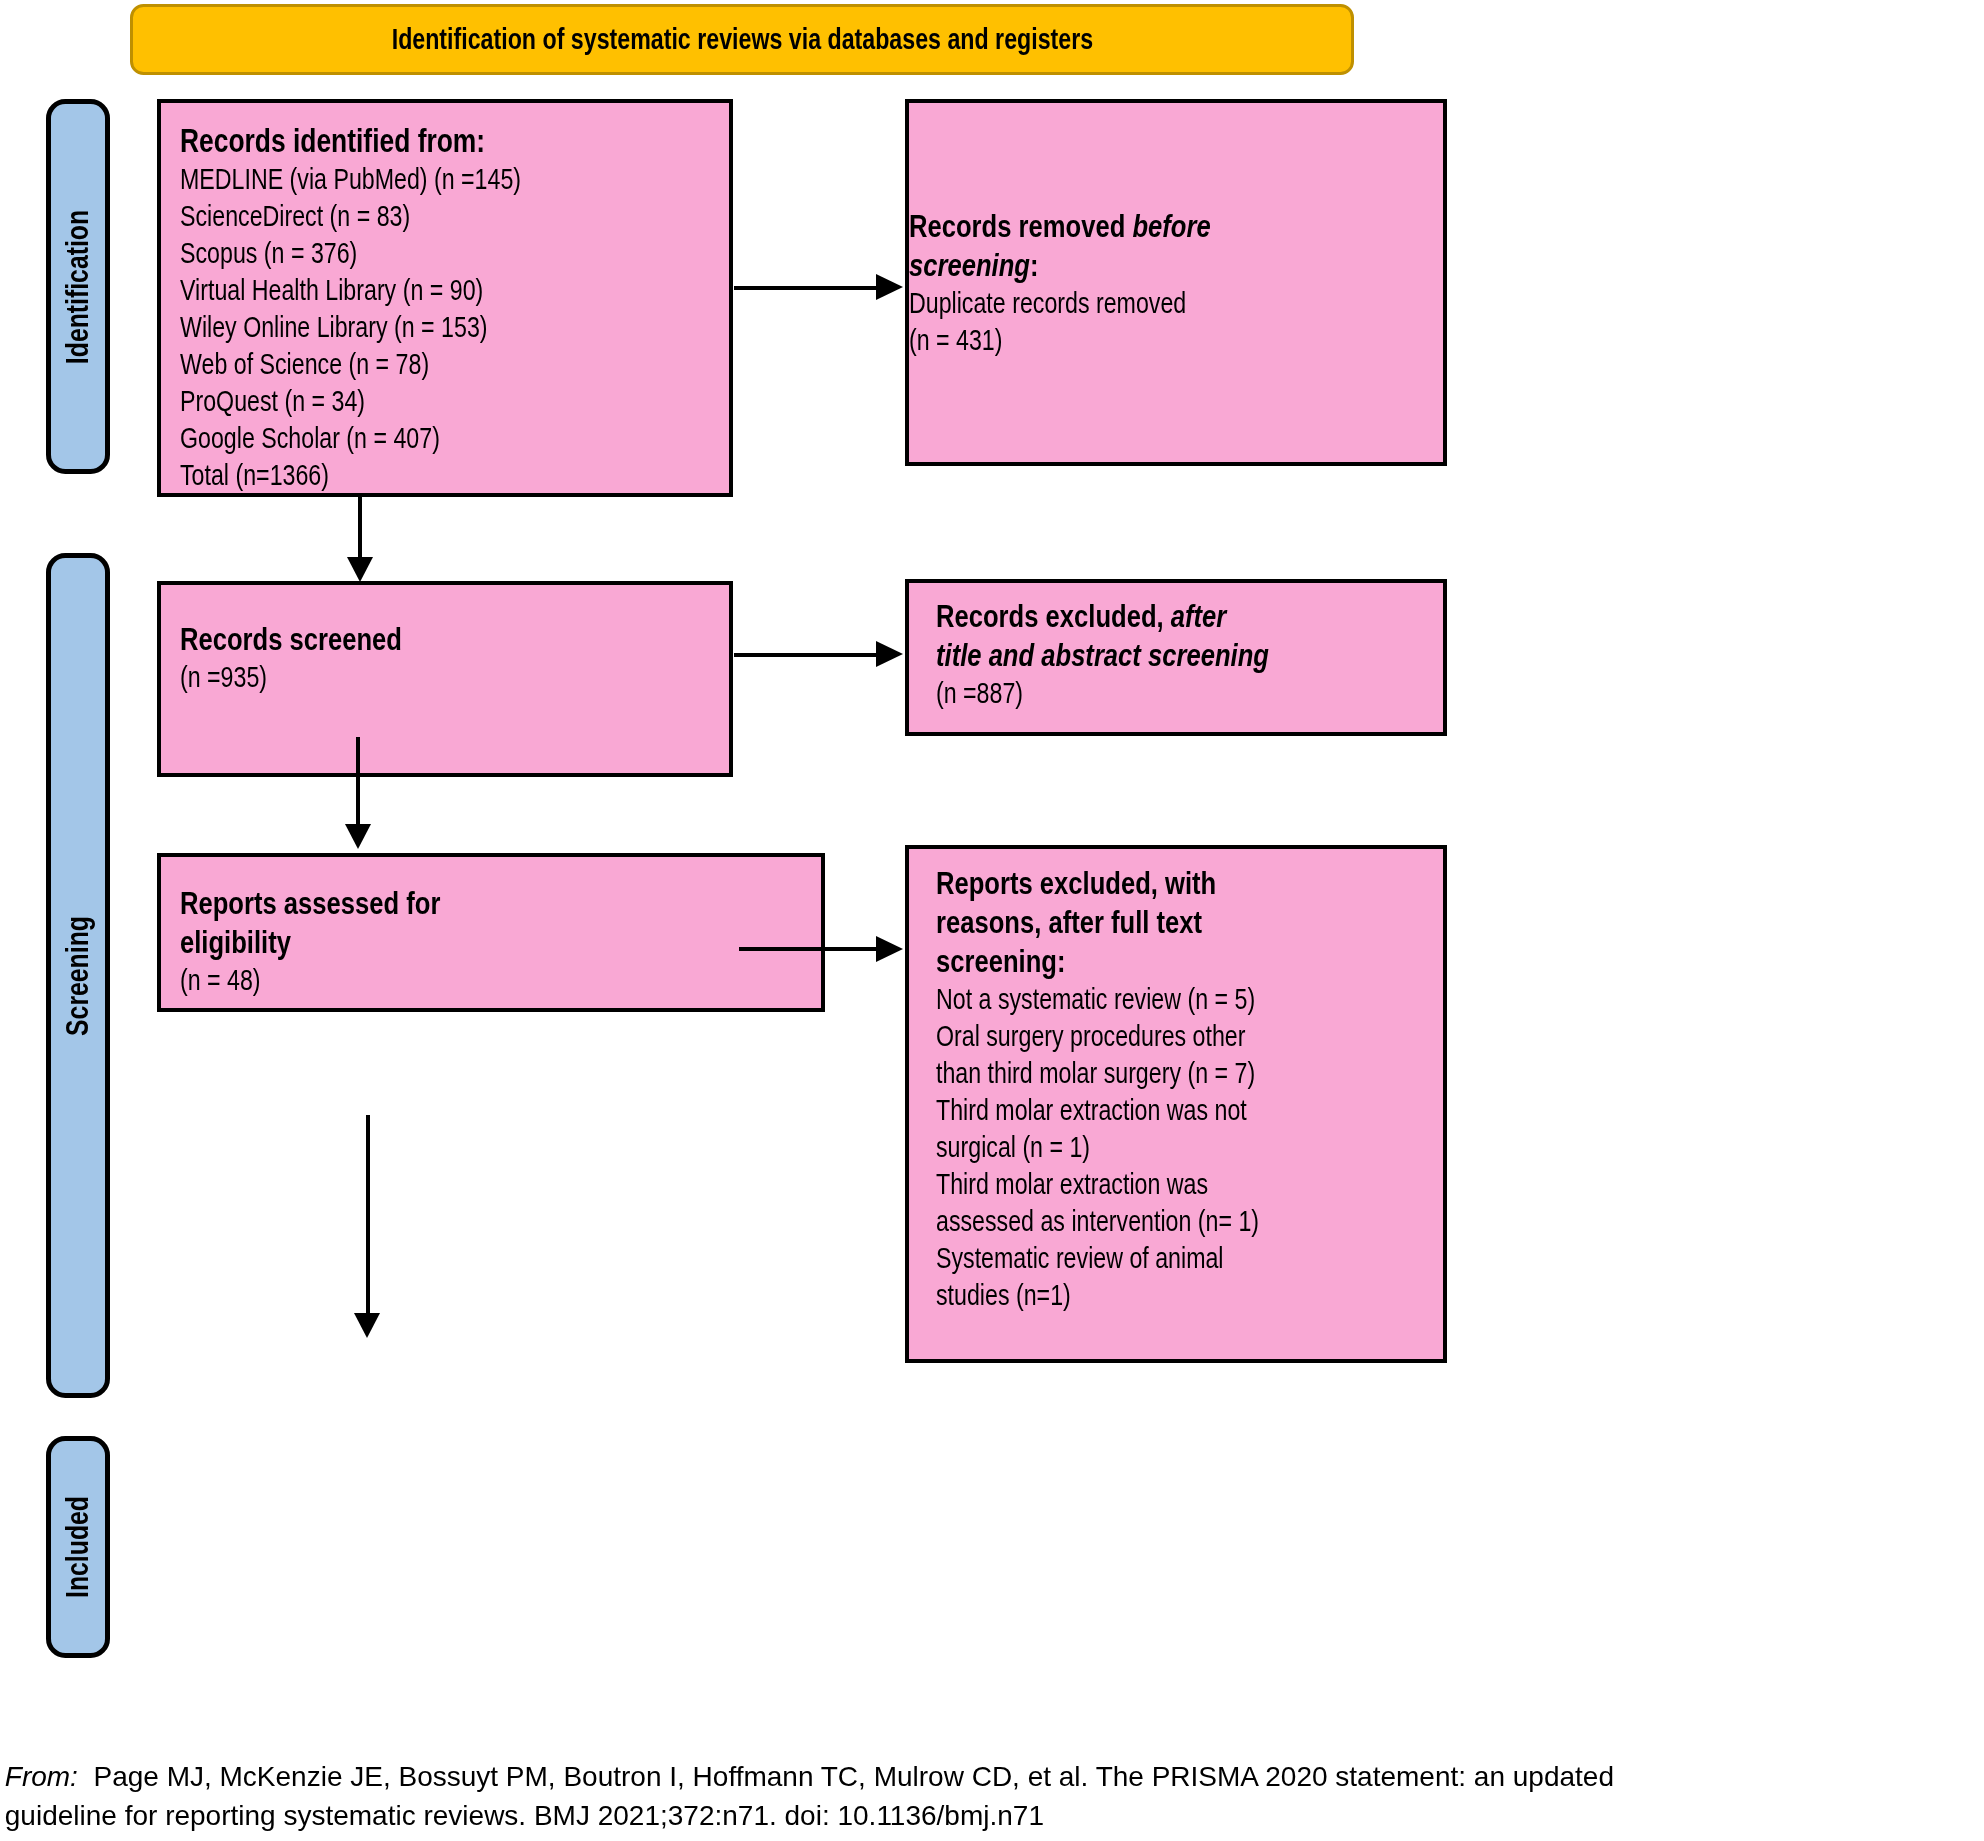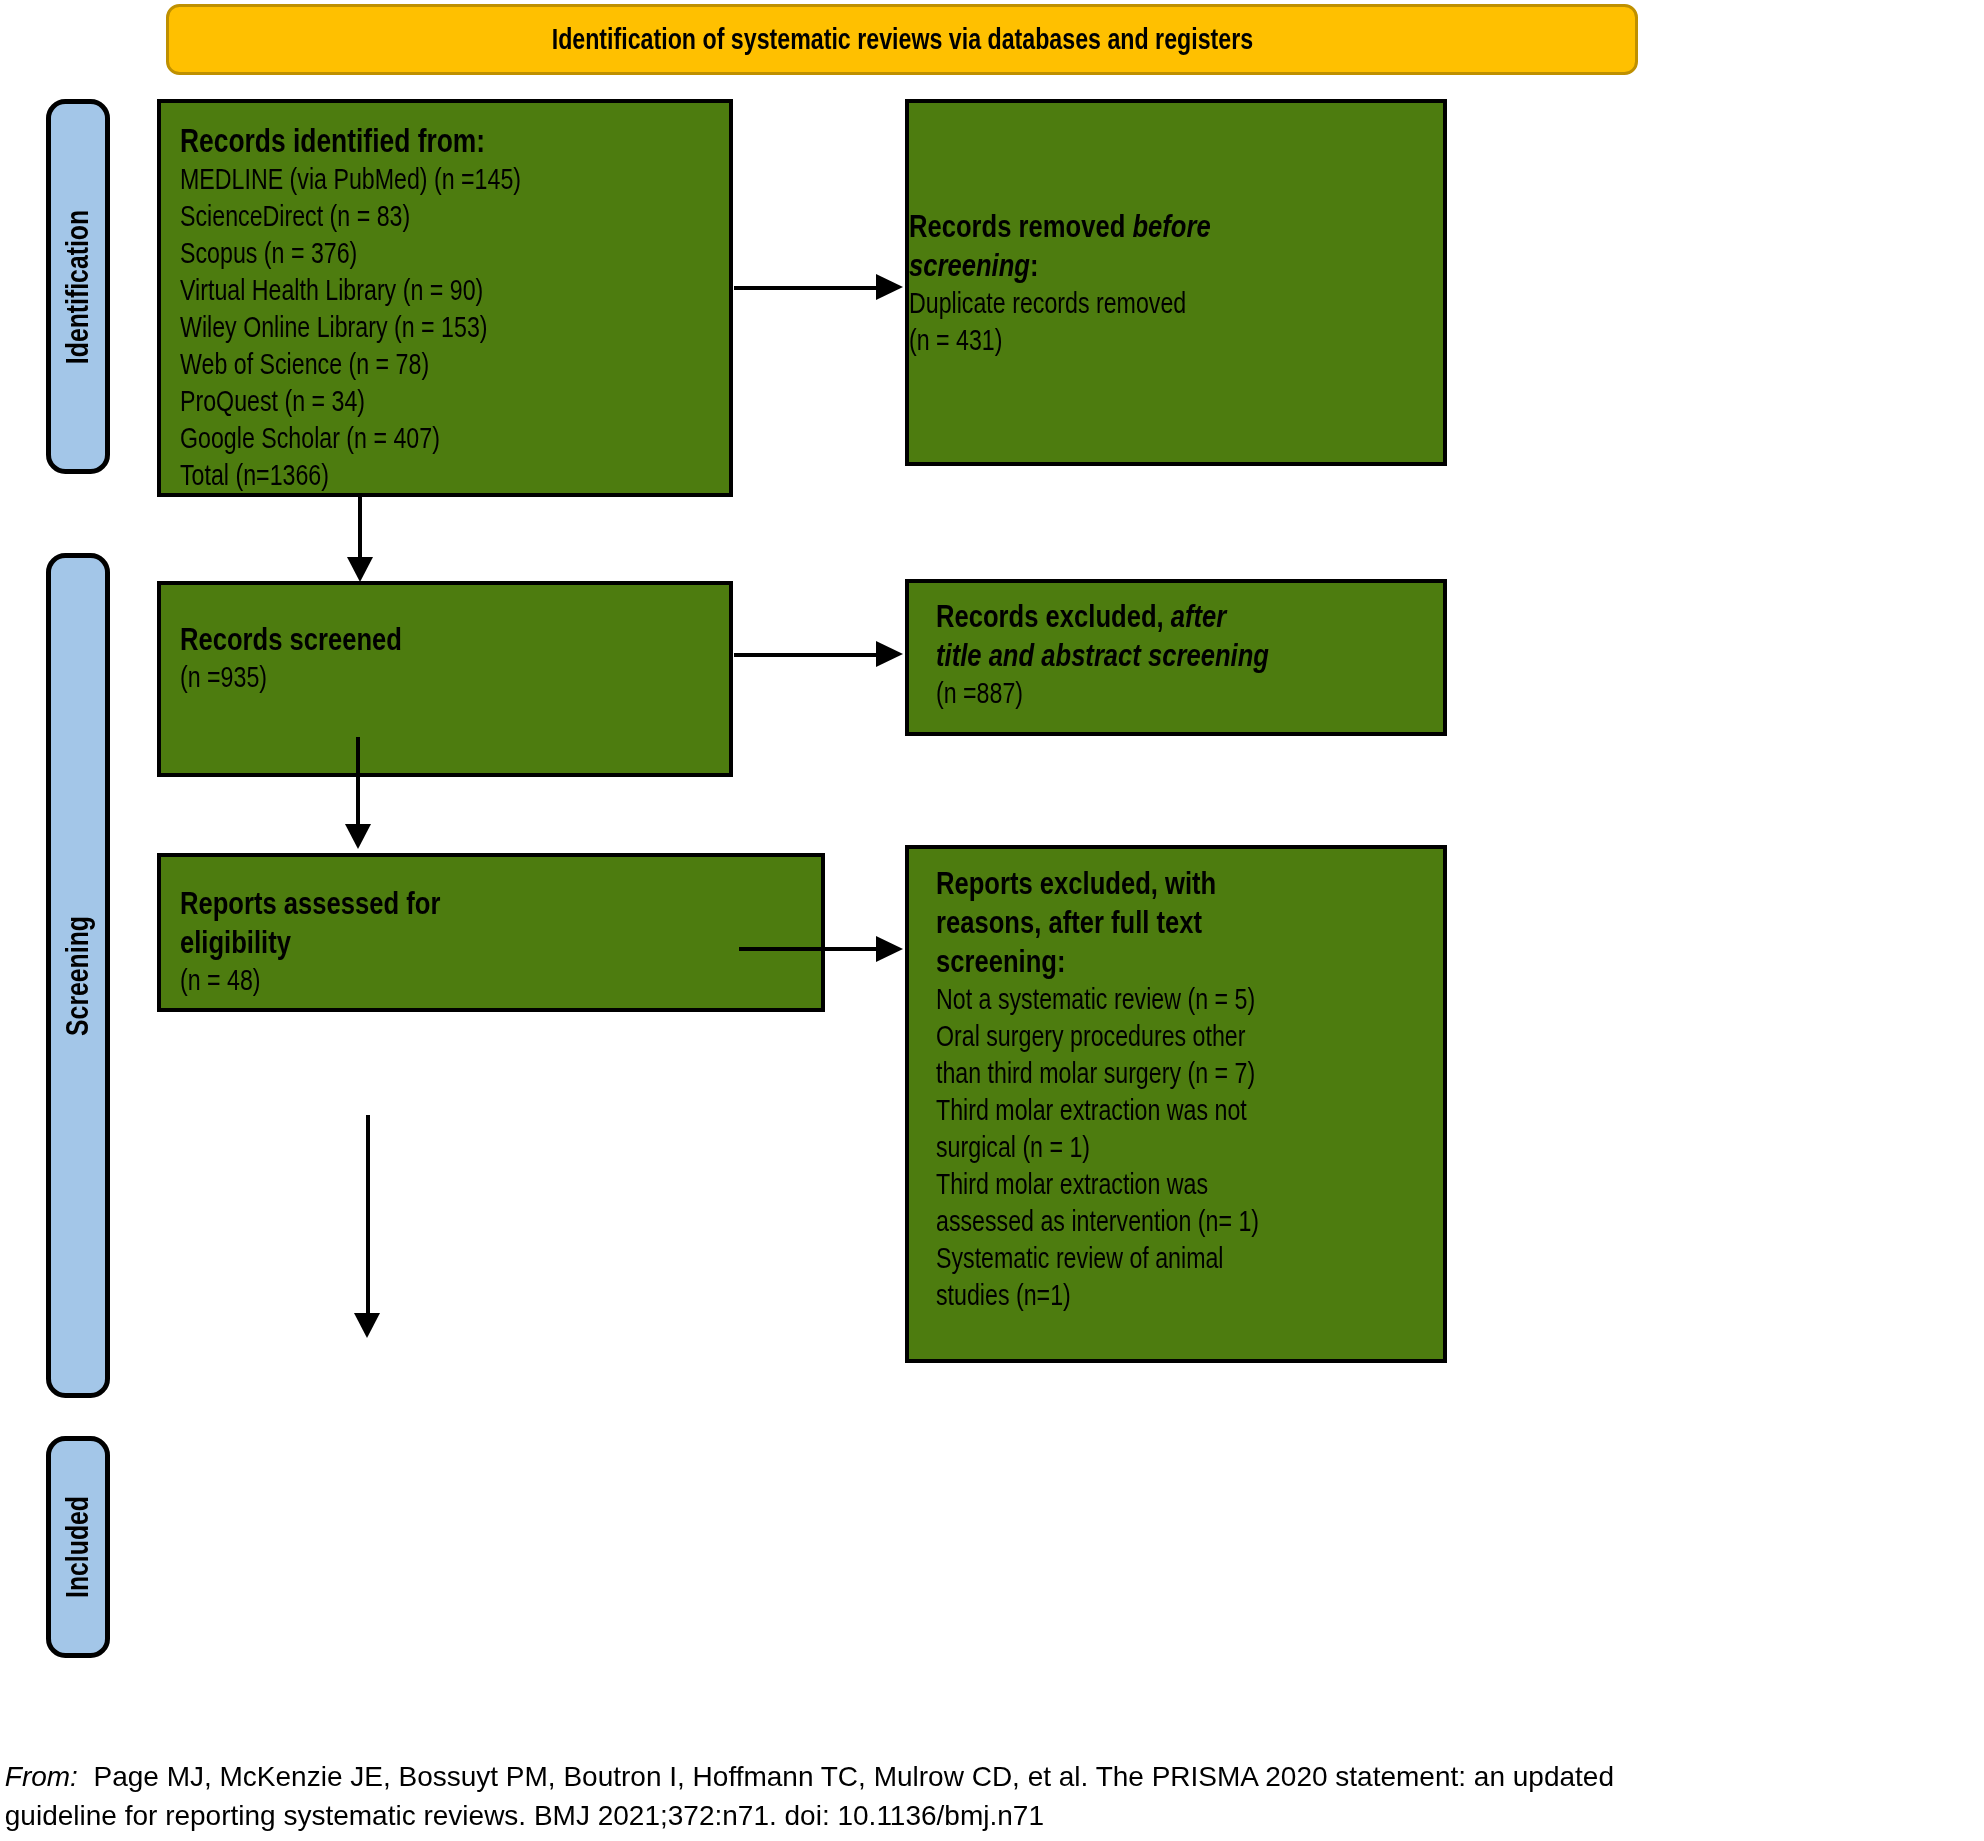--- a/index.html
+++ b/index.html
@@ -3,31 +3,31 @@
 <meta charset="utf-8">
 <style>
   html,body{margin:0;padding:0;background:#fff;}
   #stage{position:relative;width:1984px;height:1841px;background:#ffffff;overflow:hidden;
          font-family:"Liberation Sans",sans-serif;color:#000;}
   .abs{position:absolute;}
   
   .cx{transform:scaleX(0.8);transform-origin:0 50%;white-space:nowrap;display:block;}
   .cxc{transform:scaleX(0.8);transform-origin:50% 50%;white-space:nowrap;display:inline-block;}
   
-  #banner{left:130px;top:3.9px;width:1472px;height:71px;background:#FFC000;
+  #banner{left:130px;top:3.9px;width:1224px;height:71px;background:#FFC000;
           border:3.9px solid #BF9000;border-radius:13.5px;box-sizing:border-box;
-          display:flex;align-items:center;justify-content:center;margin-left:36px;}
+          display:flex;align-items:center;justify-content:center;}
   #banner .t{font-weight:bold;font-size:29px;}
   
   .stage{left:46px;width:64px;background:#A3C6E8;border:5.8px solid #000;border-radius:19.3px;
          box-sizing:border-box;display:flex;align-items:center;justify-content:center;}
   .stage .t{font-weight:bold;font-size:31px;white-space:nowrap;
             transform:rotate(-90deg) scaleX(0.8);}
   
-  .box{background:#4d7c0f;border:4.8px solid #000;box-sizing:border-box;}
+  .box{background:#f9a8d4;border:4.8px solid #000;box-sizing:border-box;}
   .title{font-weight:bold;font-size:32px;line-height:39px;}
   .title-lg{font-weight:bold;font-size:33px;line-height:41px;}
   .body{font-size:29px;line-height:37px;font-weight:normal;}
   .it{font-style:italic;}
   
   .aline{background:#000;}
   .ahead-r{width:0;height:0;border-top:13.5px solid transparent;border-bottom:13.5px solid transparent;
            border-left:27px solid #000;}
   .ahead-d{width:0;height:0;border-left:13.5px solid transparent;border-right:13.5px solid transparent;
            border-top:25px solid #000;}

